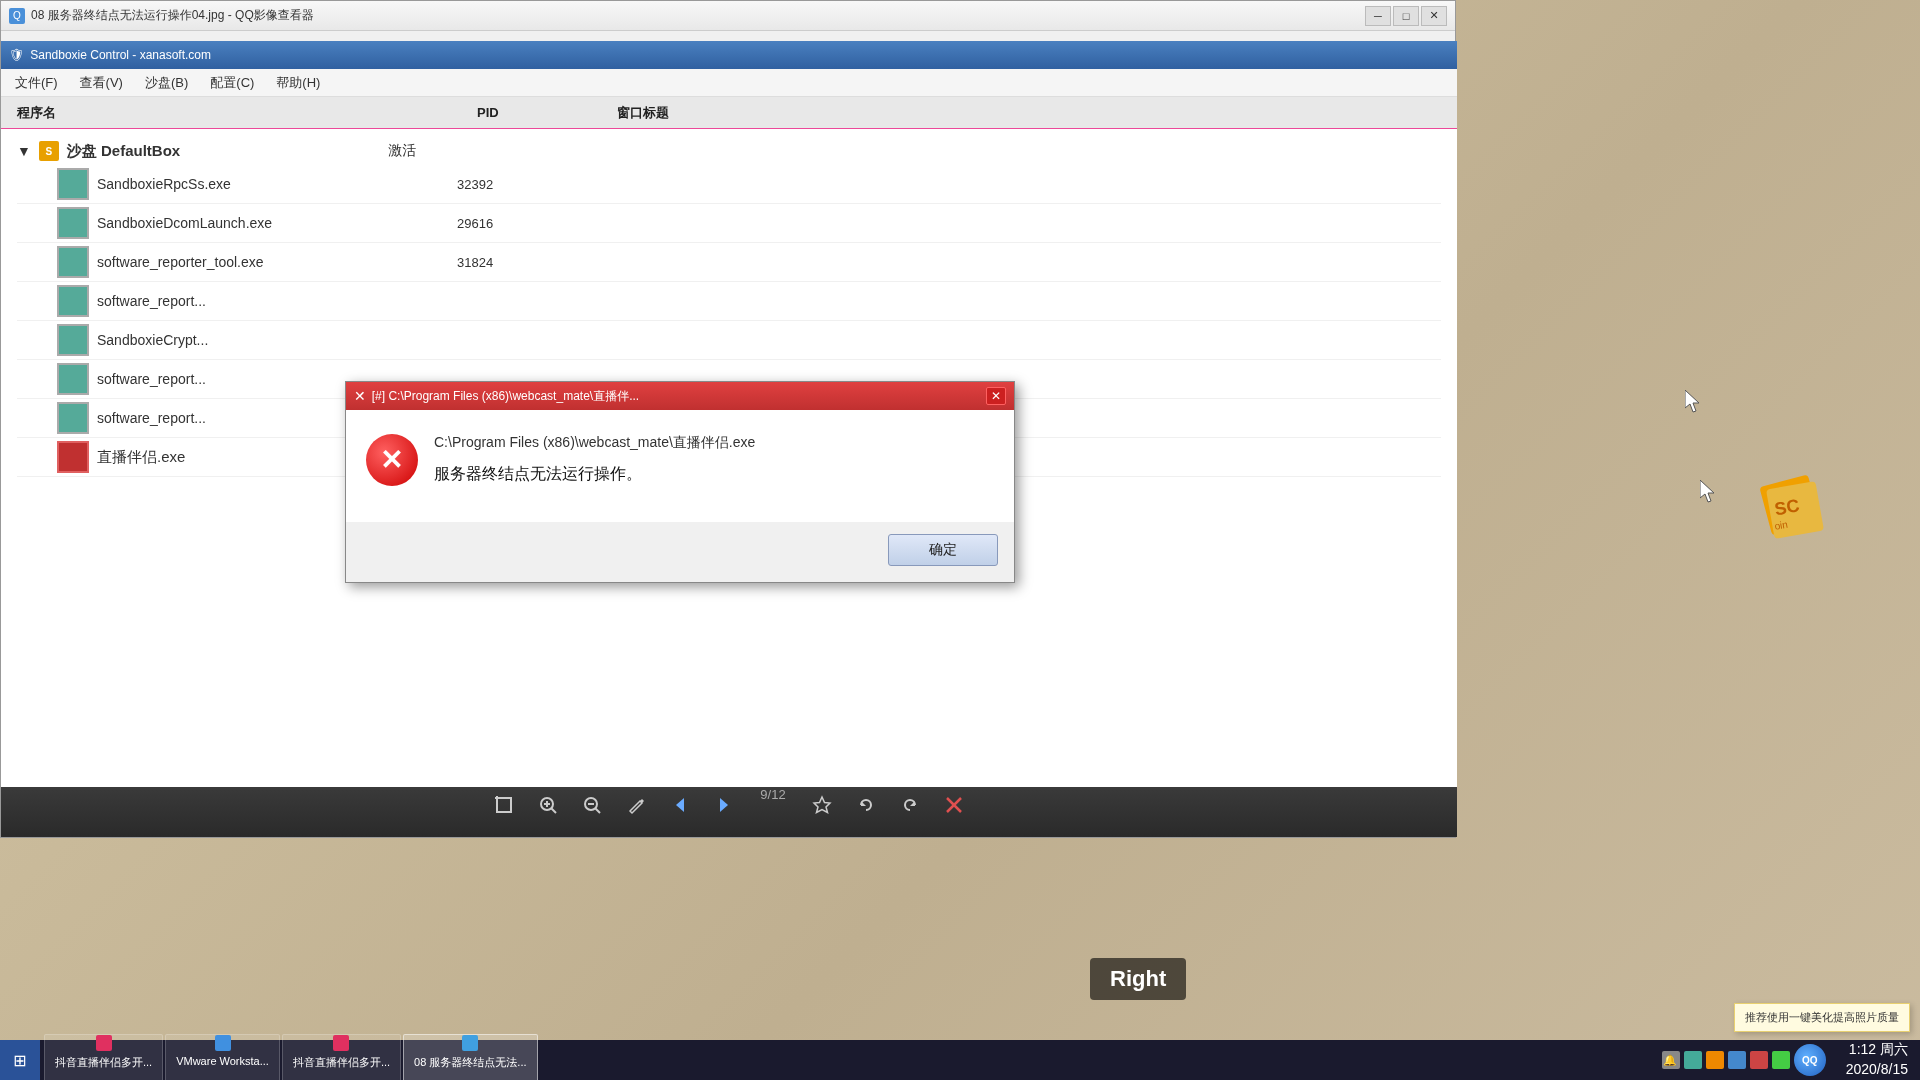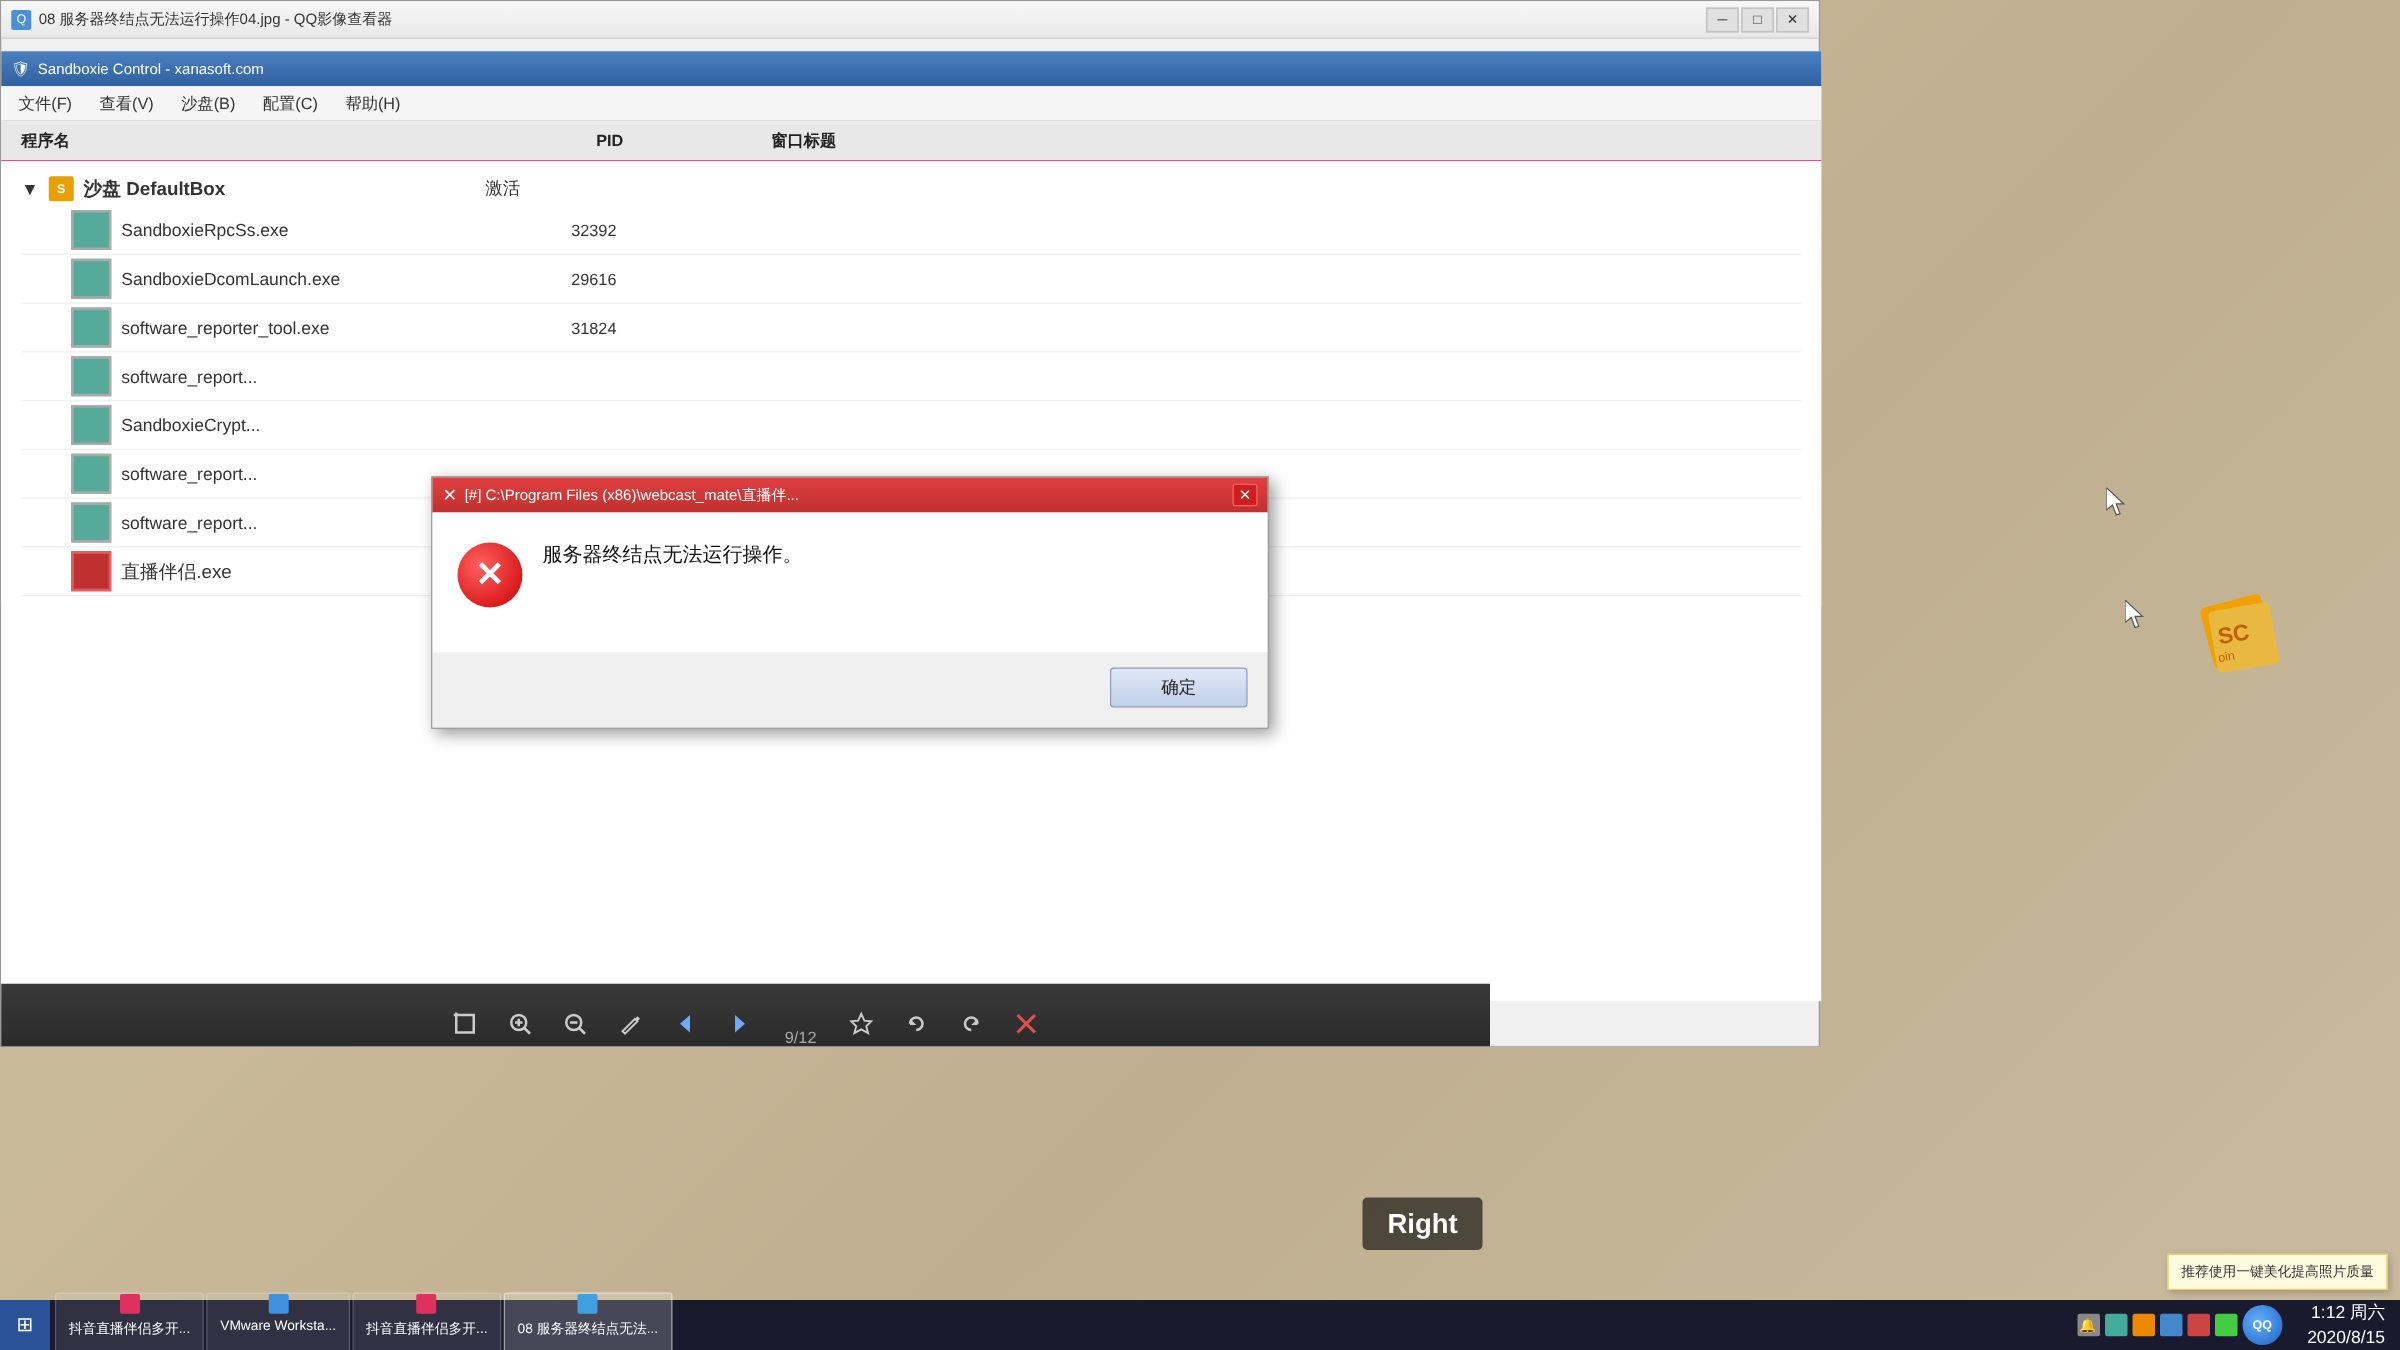--- a/index.html
+++ b/index.html
@@ -311,25 +311,25 @@
       display: flex;
       align-items: center;
       justify-content: center;
     }
 
     
     .viewer-toolbar {
       position: absolute;
       bottom: 0;
       left: 0;
-      width: 1191px;
+      width: 1456px;
       height: 50px;
       background: linear-gradient(to bottom, #3a3a3a, #2a2a2a);
       display: flex;
-      align-items: flex-end;
+      align-items: flex-start;
       justify-content: center;
       gap: 8px;
       z-index: 3;
     }
 
     .toolbar-btn {
       width: 36px;
       height: 36px;
       background: transparent;
       border: none;
@@ -616,20 +616,21 @@
       </div>
     </div>
     <div class="dialog-body">
       <div class="dialog-content-row">
         <div class="error-icon-big">
           <div class="circle">
             <span class="x-mark">✕</span>
           </div>
         </div>
         <div class="dialog-text-area">
+          <div class="dialog-file-path">C:\Program Files (x86)\webcast_mate\直播伴侣.exe</div>
           <div class="dialog-message">服务器终结点无法运行操作。</div>
         </div>
       </div>
     </div>
     <div class="dialog-footer">
       <button class="ok-button">
         <span>确定</span>
       </button>
     </div>
   </div>

